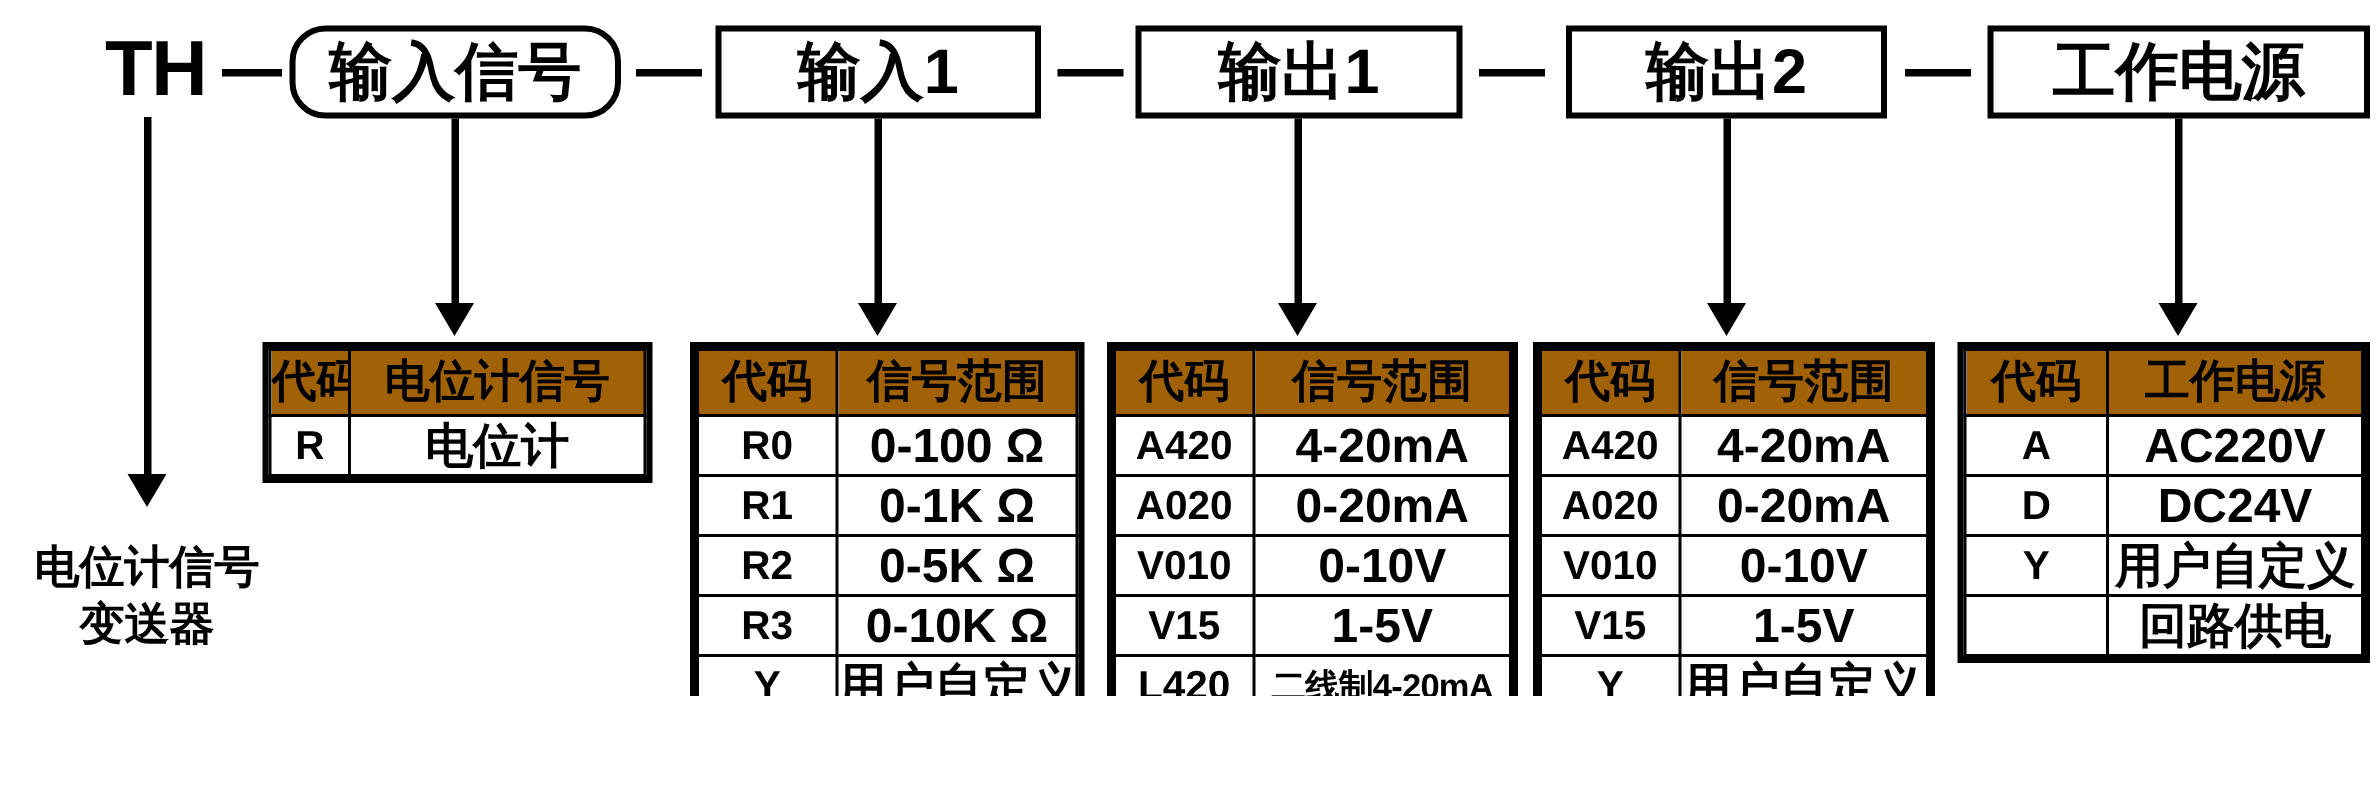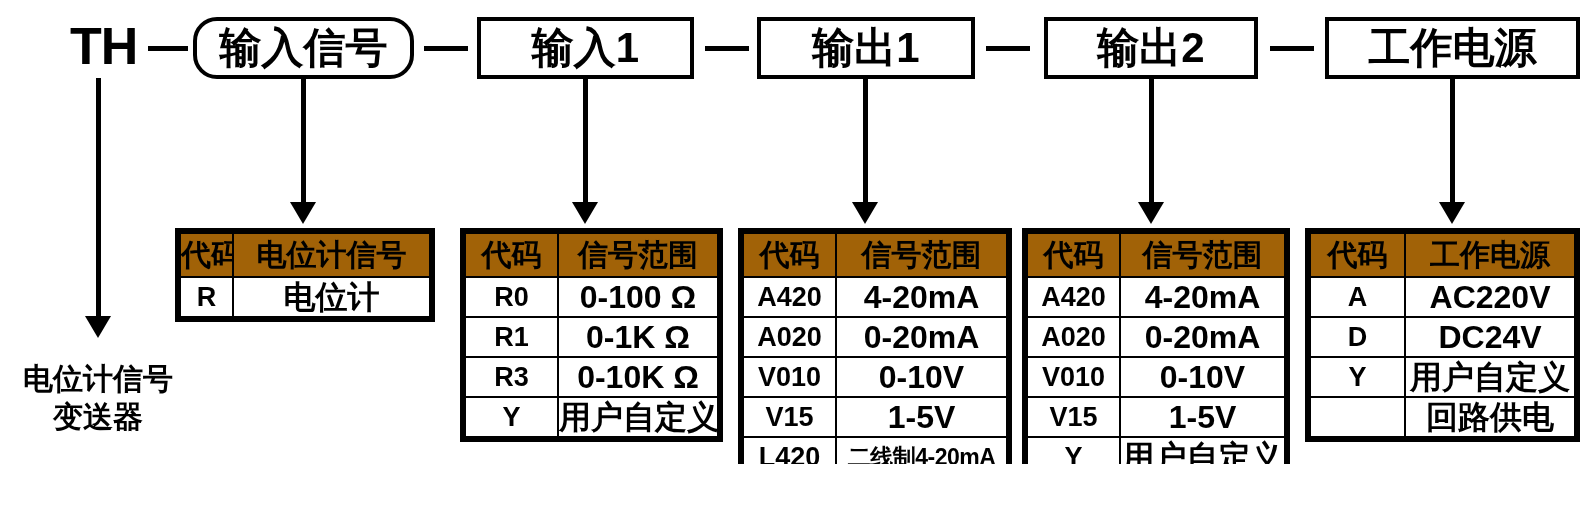--- a/index.html
+++ b/index.html
@@ -204,20 +204,24 @@
       <tbody>
         <tr>
           <td class="code">R0</td>
           <td>0-100 Ω</td>
         </tr>
         <tr>
           <td class="code">R1</td>
           <td>0-1K Ω</td>
         </tr>
         <tr>
+          <td class="code">R2</td>
+          <td>0-5K Ω</td>
+        </tr>
+        <tr>
           <td class="code">R3</td>
           <td>0-10K Ω</td>
         </tr>
         <tr>
           <td class="code">Y</td>
           <td>用户自定义</td>
         </tr>
       </tbody>
     </table>
   </div>

